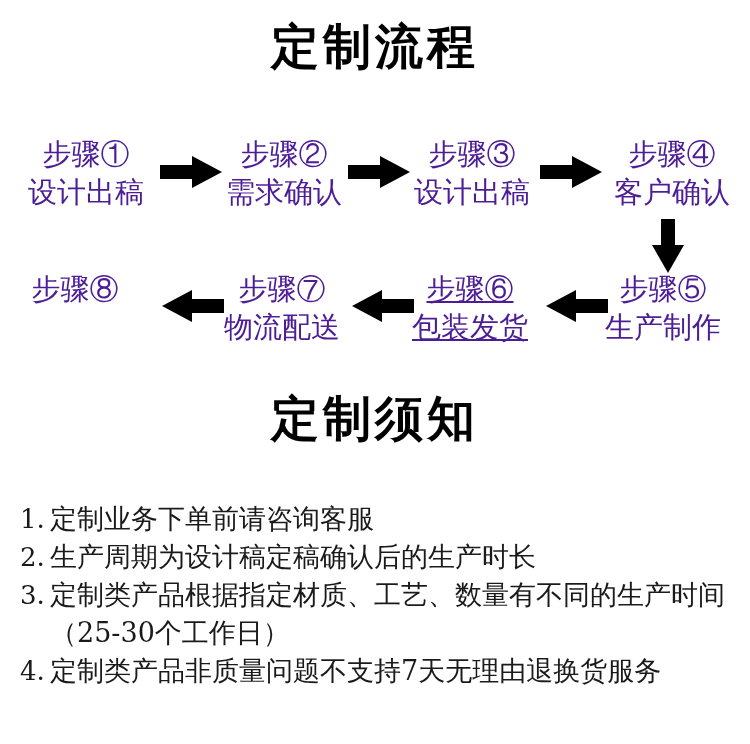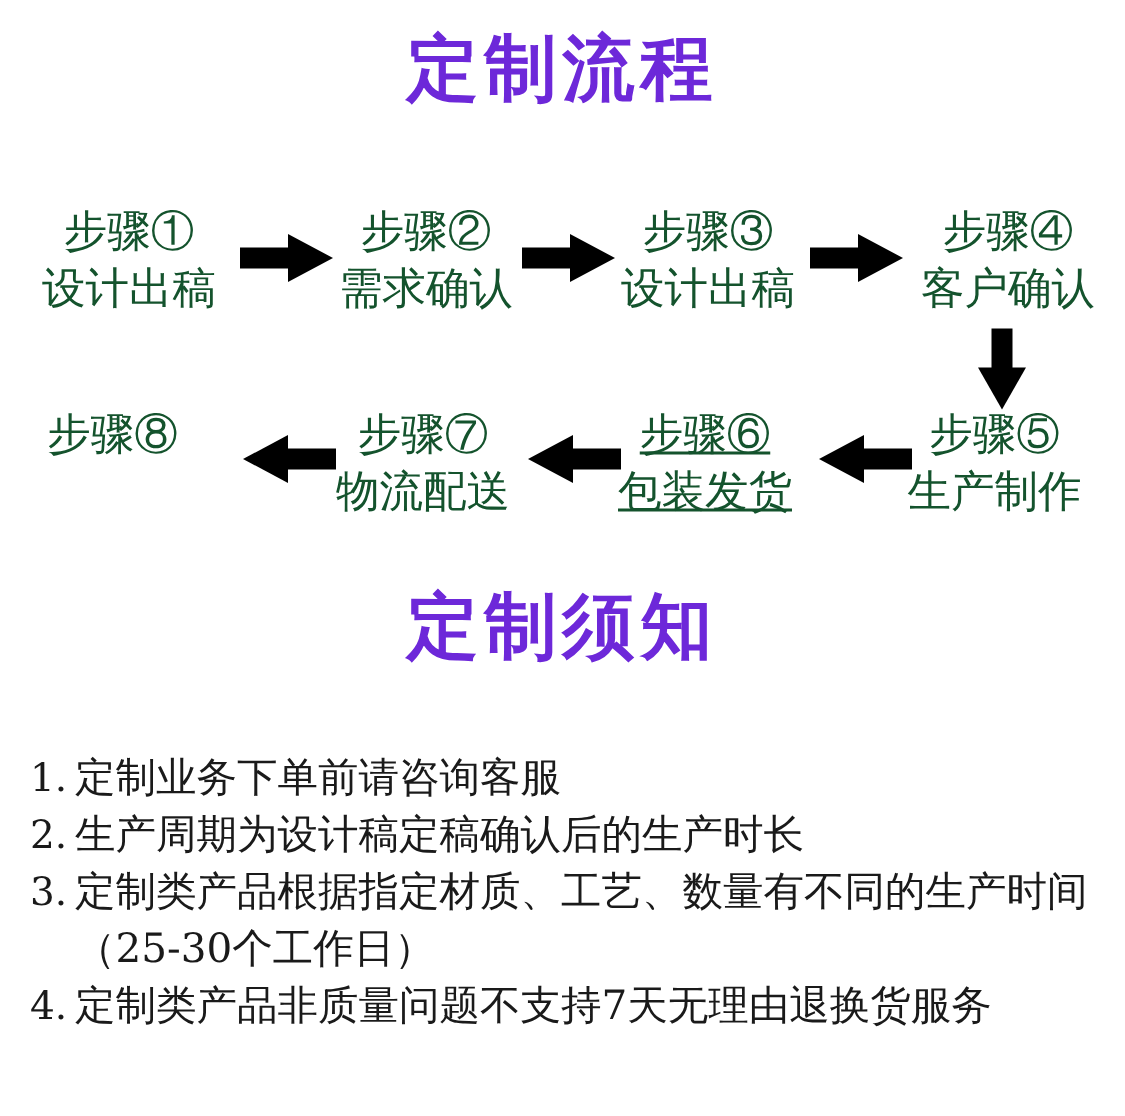--- a/index.html
+++ b/index.html
@@ -27,35 +27,35 @@
   .section-title {
     position: absolute;
     left: 0;
     width: 750px;
     text-align: center;
     font-family: "DejaVu Sans", "Liberation Sans", sans-serif;
     font-weight: 700;
     font-size: 48px;
     line-height: 1;
     letter-spacing: 4px;
-    color: #6d28d9;
+    color: #000000;
   }
   #title-process { top: 22px; }
   #title-notice  { top: 394px; }
 
   
   .flow { position: absolute; left: 0; top: 0; width: 750px; height: 0; }
 
   .step {
     position: absolute;
     text-align: center;
     font-family: "DejaVu Serif", "Liberation Serif", serif;
     font-size: 29px;
     line-height: 38px;
-    color: #14532d;
+    color: #4c1d95;
     white-space: nowrap;
   }
   .step .step-no { display: block; }
   .step .step-name { display: block; }
 
   
   #step-1 { left: 12px;  top: 135px; width: 148px; }
   #step-2 { left: 210px; top: 135px; width: 148px; }
   #step-3 { left: 398px; top: 135px; width: 148px; text-align: center; }
   #step-4 { left: 598px; top: 135px; width: 148px; }

